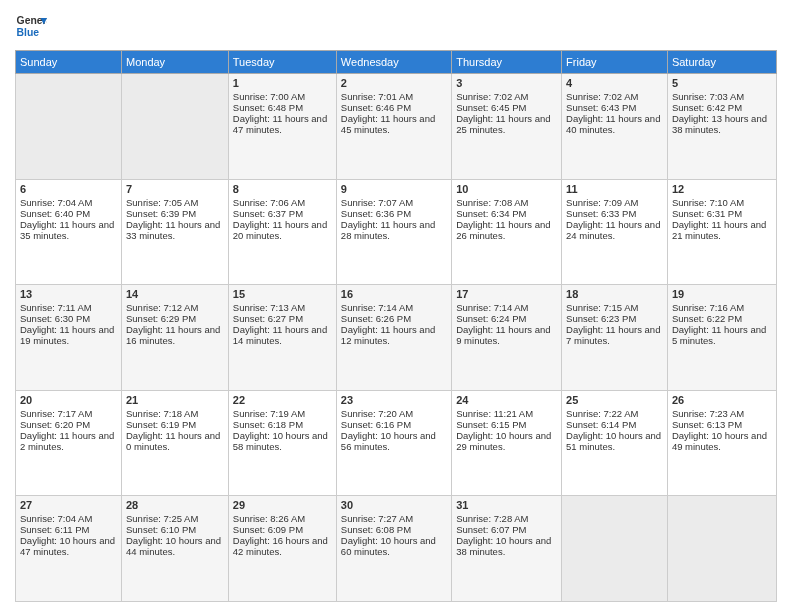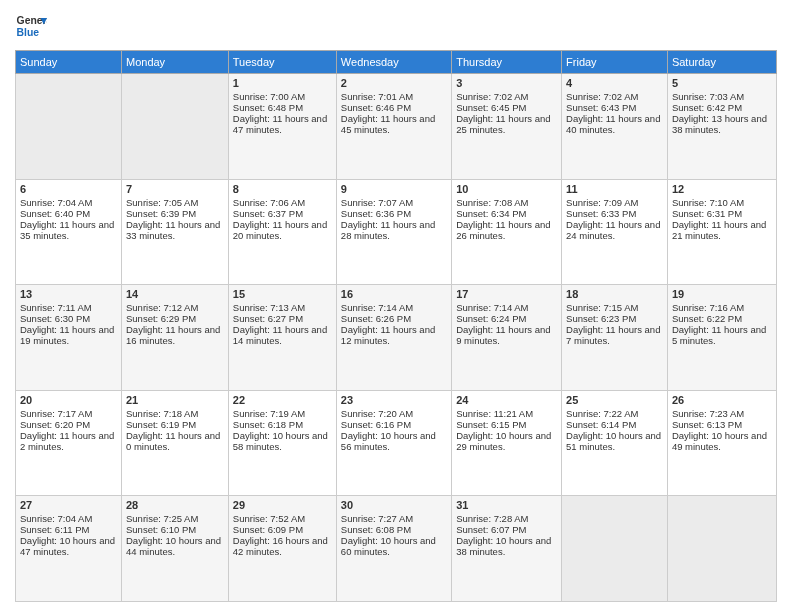--- a/index.html
+++ b/index.html
@@ -288,21 +288,21 @@
             <div>Daylight: 10 hours and 47 minutes.</div>
           </td>
           <td>
             <span class="day-num">28</span>
             <div>Sunrise: 7:25 AM</div>
             <div>Sunset: 6:10 PM</div>
             <div>Daylight: 10 hours and 44 minutes.</div>
           </td>
           <td>
             <span class="day-num">29</span>
-            <div>Sunrise: 7:52 AM</div>
+            <div>Sunrise: 8:26 AM</div>
             <div>Sunset: 6:09 PM</div>
             <div>Daylight: 16 hours and 42 minutes.</div>
           </td>
           <td>
             <span class="day-num">30</span>
             <div>Sunrise: 7:27 AM</div>
             <div>Sunset: 6:08 PM</div>
             <div>Daylight: 10 hours and 60 minutes.</div>
           </td>
           <td>

